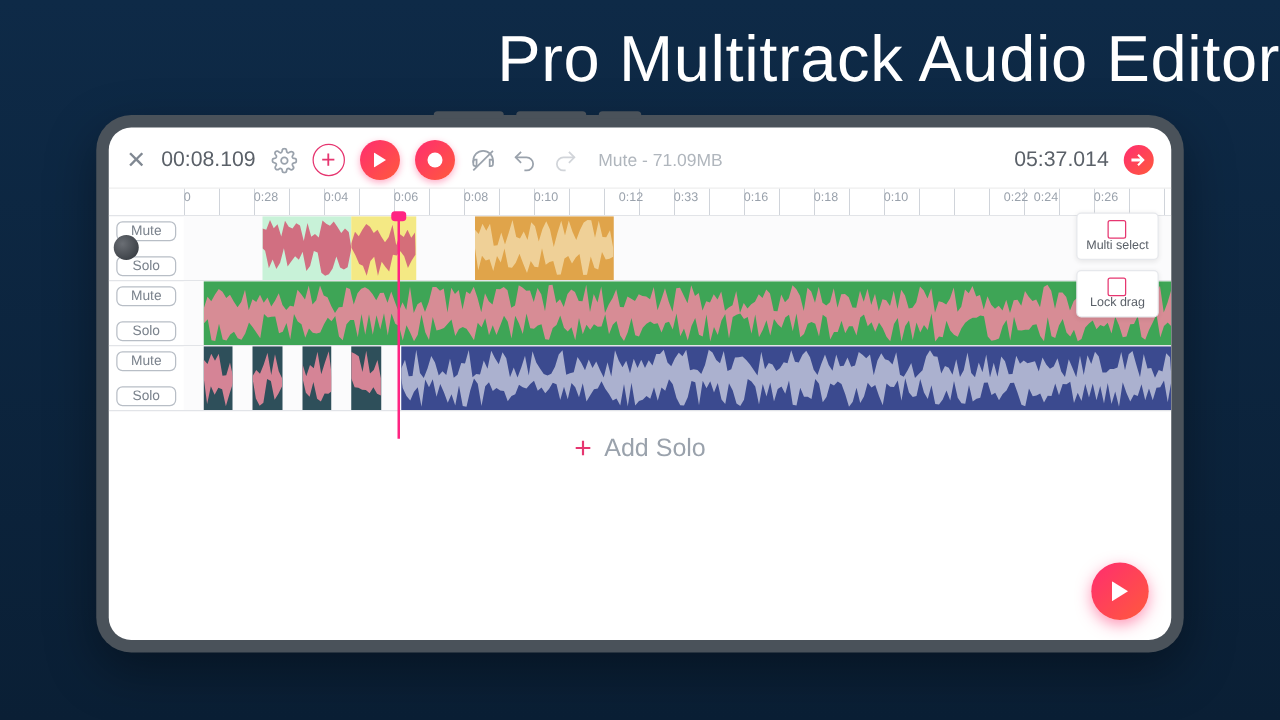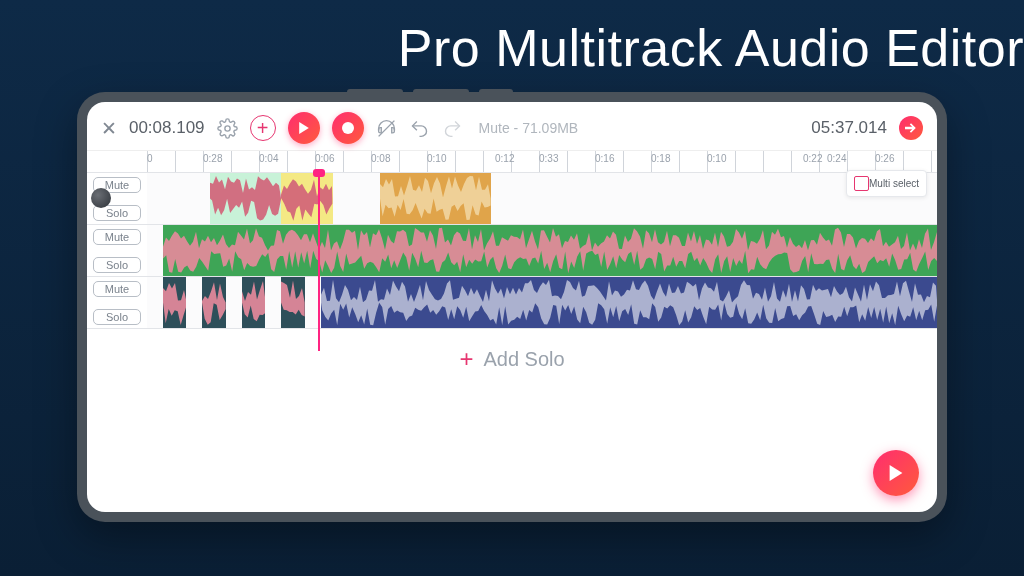--- a/index.html
+++ b/index.html
@@ -126,21 +126,21 @@
 .playhead-knob {
   position: absolute; top: -4px; left: -5px; width: 12px; height: 8px;
   background: #ff2482; border-radius: 3px;
 }
 
 .float-controls {
   position: absolute; right: 10px; top: 68px; display: flex; flex-direction: column; gap: 8px; z-index: 25;
 }
 .float-card {
   background: #fff; border: 1px solid #e6e8ec; border-radius: 4px; padding: 5px 7px;
-  display: flex; flex-direction: row; align-items: center; gap: 0;
+  display: flex; flex-direction: column; align-items: center; gap: 0;
   box-shadow: 0 1px 4px rgba(0,0,0,0.08); cursor: pointer;
 }
 .float-card .box { width: 15px; height: 15px; border: 1.5px solid #e63670; border-radius: 2px; }
 .float-card .lbl { font-size: 10px; color: #5a6068; white-space: nowrap; }
 
 .add-line-row {
   height: 60px; display: flex; align-items: center; justify-content: center; gap: 10px;
   color: #9aa2ac; font-size: 20px;
 }
 .add-line-plus { color: #e63670; font-size: 24px; font-weight: 300; }
@@ -320,20 +320,24 @@
     <div class="add-line-row">
       <span class="add-line-plus">+</span>
       <span>Add Solo</span>
     </div>
 
     <div class="float-controls">
       <div class="float-card">
         <div class="box"></div>
         <div class="lbl">Multi select</div>
       </div>
+      <div class="float-card">
+        <div class="box"></div>
+        <div class="lbl">Lock drag</div>
+      </div>
     </div>
 
     <div class="fab">
       <svg viewBox="0 0 10 10">
           <path d="M1 0 L9 5 L1 10 Z"></path>
         </svg>
     </div>
 
     <div class="knob-drag"></div>
 

